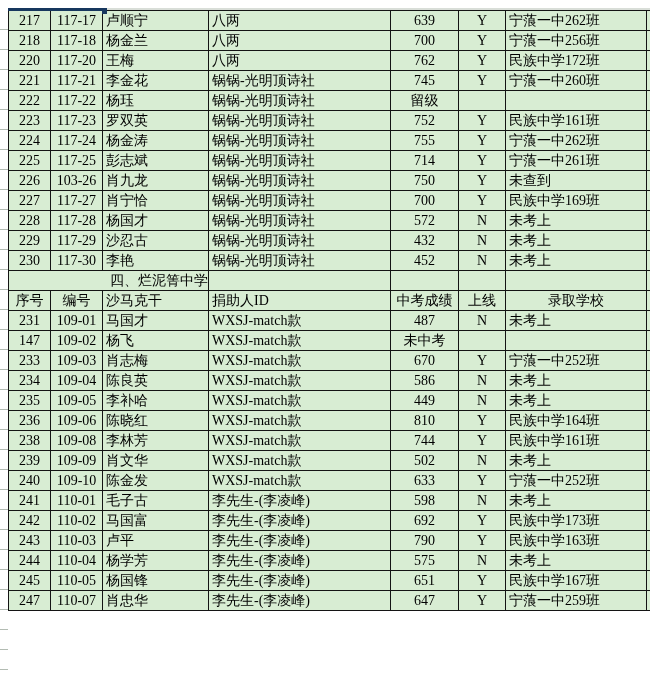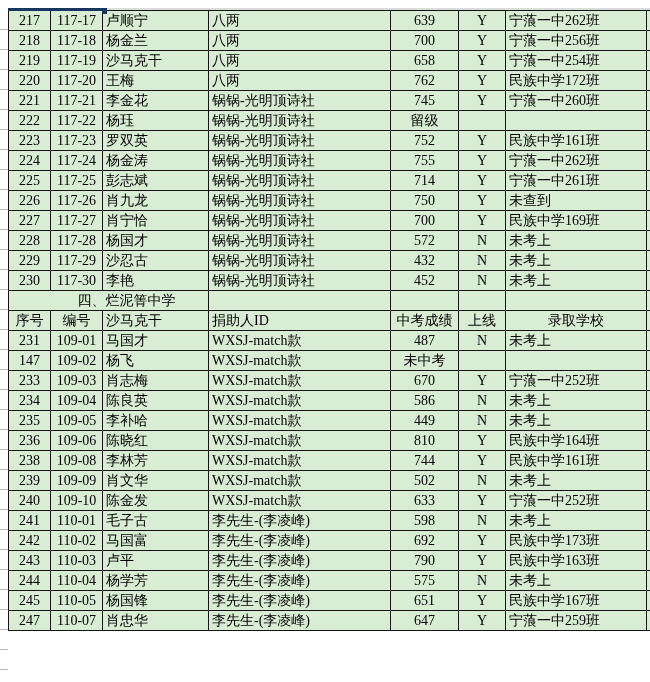--- a/index.html
+++ b/index.html
@@ -29,21 +29,21 @@
     border:1px solid #141414;
     background:#d8edd3;
     font-size:14px;line-height:18px;color:#000000;
     padding:0;overflow:hidden;white-space:nowrap;
     vertical-align:middle;
   }
   #sheet tr{height:20px;}
   #sheet td.c{text-align:center;}
   #sheet td.l{text-align:left;padding-left:3px;}
   #sheet td.sliver{border-right:none;}
-  #sheet td.section-title{text-align:center;padding-left:36px;}
+  #sheet td.section-title{text-align:right;padding-left:36px;}
   #sheet{border-right:none;}
 </style>
 </head>
 <body>
 
 <div id="screen">
   <div id="top-sliver"></div>
   <div id="gutter"></div>
 
   <table id="sheet">
@@ -73,30 +73,20 @@
     <td class="c">218</td>
     <td class="c">117-18</td>
     <td class="l">杨金兰</td>
     <td class="l">八两</td>
     <td class="c">700</td>
     <td class="c">Y</td>
     <td class="l">宁蒗一中256班</td>
     <td class="sliver"></td>
   </tr>
 
-  <tr>
-    <td class="c">219</td>
-    <td class="c">117-19</td>
-    <td class="l">沙马克干</td>
-    <td class="l">八两</td>
-    <td class="c">658</td>
-    <td class="c">Y</td>
-    <td class="l">宁蒗一中254班</td>
-    <td class="sliver"></td>
-  </tr>
 
   <tr>
     <td class="c">220</td>
     <td class="c">117-20</td>
     <td class="l">王梅</td>
     <td class="l">八两</td>
     <td class="c">762</td>
     <td class="c">Y</td>
     <td class="l">民族中学172班</td>
     <td class="sliver"></td>
@@ -152,21 +142,21 @@
     <td class="l">彭志斌</td>
     <td class="l">锅锅-光明顶诗社</td>
     <td class="c">714</td>
     <td class="c">Y</td>
     <td class="l">宁蒗一中261班</td>
     <td class="sliver"></td>
   </tr>
 
   <tr>
     <td class="c">226</td>
-    <td class="c">117-26</td>
+    <td class="c">103-26</td>
     <td class="l">肖九龙</td>
     <td class="l">锅锅-光明顶诗社</td>
     <td class="c">750</td>
     <td class="c">Y</td>
     <td class="l">未查到</td>
     <td class="sliver"></td>
   </tr>
 
   <tr>
     <td class="c">227</td>

